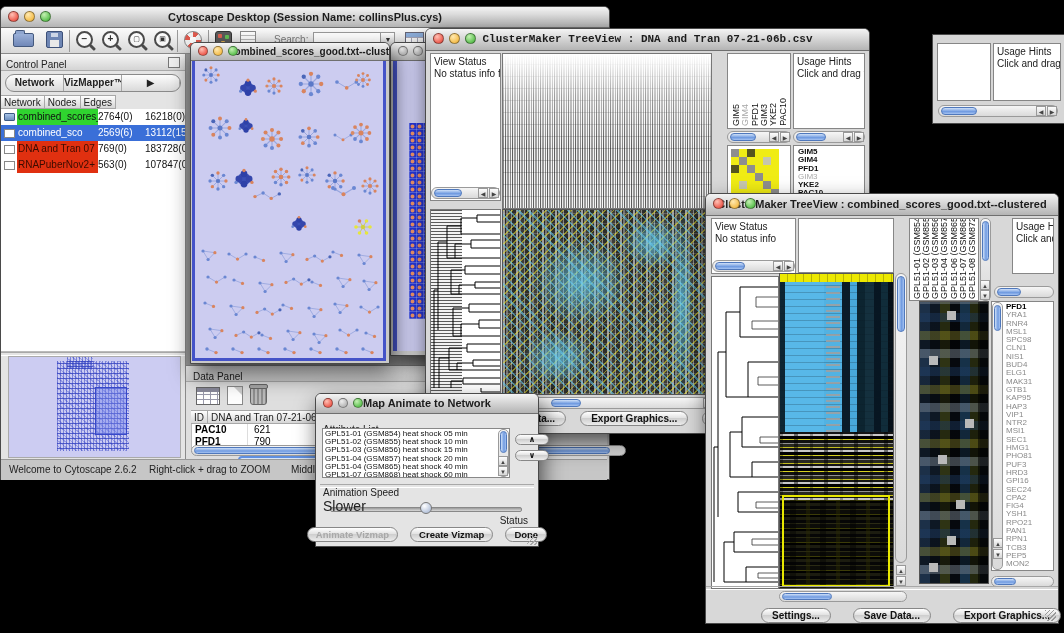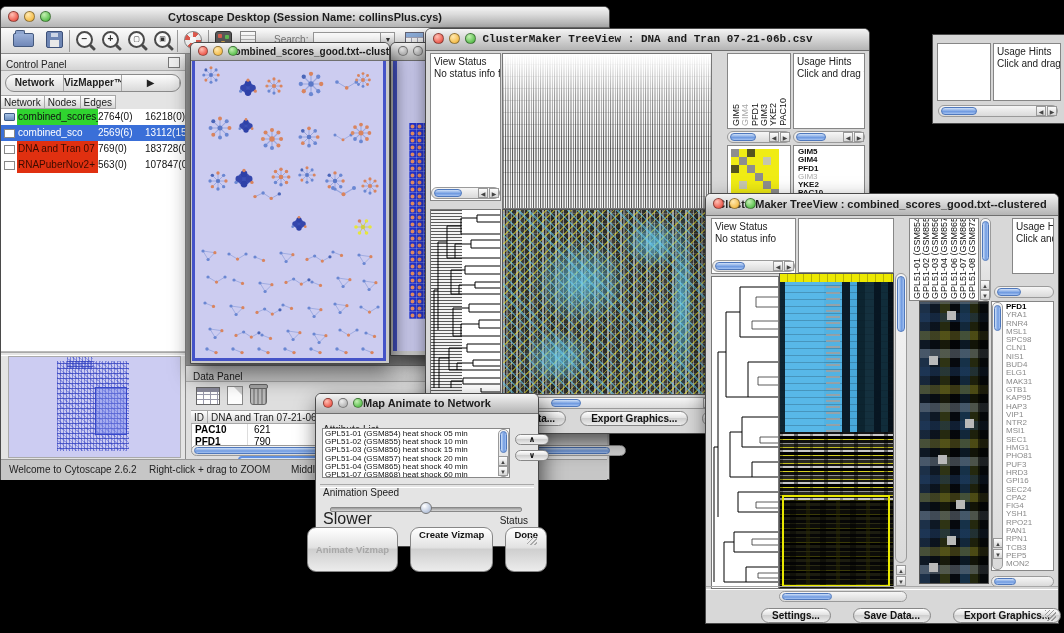--- a/index.html
+++ b/index.html
@@ -609,25 +609,25 @@
     </div>
   </div>
   <span class="ab" style="position:absolute;left:199px;top:40px;width:34px;padding:0;font-size:8px;box-sizing:border-box;">∧</span>
   <span class="ab" style="position:absolute;left:199px;top:56px;width:34px;padding:0;font-size:8px;box-sizing:border-box;">∨</span>
   <div class="etch abs" style="left:4px;top:90px;width:214px;"></div>
   <div class="abs" style="left:7px;top:93px;font-size:10px;color:#222;">Animation Speed</div>
   <div class="abs" style="left:14px;top:108px;width:192px;height:12px;">
     <div style="position:absolute;left:0;right:0;top:5px;height:3px;background:linear-gradient(#9a9a9a,#d8d8d8);border:1px solid #888;border-radius:2px;"></div>
     <div style="position:absolute;left:90px;top:0;width:12px;height:12px;border-radius:50%;background:radial-gradient(circle at 35% 30%,#fff,#b9c6dd 70%);border:1px solid #777;box-sizing:border-box;"></div>
   </div>
-  <span class="abs" style="left:7px;top:116px;font-size:16px;color:#222;">Slower</span>
+  <span class="abs" style="left:7px;top:104px;font-size:14px;color:#222;">Slower</span>
   <span class="abs" style="right:10px;top:121px;font-size:10px;color:#222;">Status</span>
   <div class="abs" style="left:0;top:133px;width:222px;display:flex;justify-content:center;gap:12px;">
 
-  <span class="ab disabled" style="font-size:9.5px;padding:16px 8px;">Animate Vizmap</span>
+  <span class="ab disabled" style="font-size:9.5px;padding:1px 8px;">Animate Vizmap</span>
       <span class="ab" style="font-size:9.5px;padding:1px 8px;">Create Vizmap</span>
       <span class="ab" style="font-size:9.5px;padding:1px 8px;">Done</span>
     </div>
   <div class="abs" style="right:1px;bottom:1px;width:10px;height:10px;background:repeating-linear-gradient(135deg,#aaa 0 1px,rgba(0,0,0,0) 1px 3px);"></div>
 </div>
 
 <div class="window" style="left:705px;top:193px;width:352px;height:429px;background:#d8d8d8;">
   <div class="titlebar" style="height:21px;line-height:21px;">
     <span class="lights">
       <span class="lt lt-r"></span>

